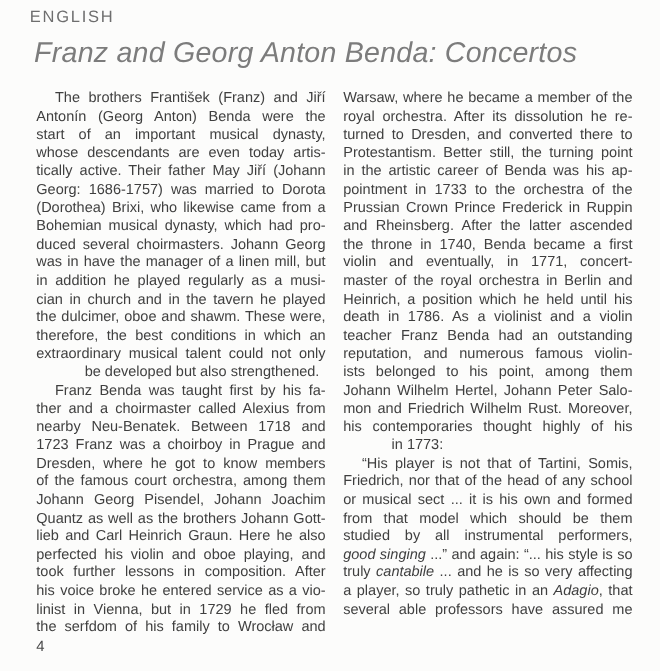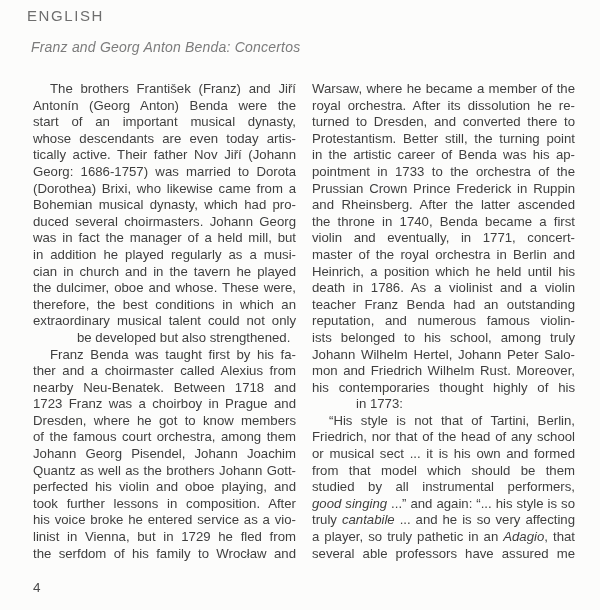--- a/index.html
+++ b/index.html
@@ -22,21 +22,21 @@
     top: 7px;
     font-size: 15px;
     letter-spacing: 1.6px;
     color: #6e6e6e;
     font-weight: 400;
   }
   .doc-title {
     position: absolute;
     left: 31px;
     top: 36px;
-    font-size: 14px;
+    font-size: 26px;
     line-height: 22px;
     font-style: italic;
     color: #7c7c7c;
     letter-spacing: 0.2px;
     white-space: nowrap;
   }
   .columns {
     position: absolute;
     left: 33px;
     top: 81px;
@@ -78,40 +78,41 @@
   <div class="lang-label">ENGLISH</div>
 
   <h1 class="doc-title" style="margin:0; font-weight:400;">Franz and Georg Anton Benda: Concertos</h1>
 
   <div class="columns">
     <div class="col">
         <div class="line indent"><span>The brothers František (Franz) and Jiří</span></div>
         <div class="line"><span>Antonín (Georg Anton) Benda were the</span></div>
         <div class="line"><span>start of an important musical dynasty,</span></div>
         <div class="line"><span>whose descendants are even today artis-</span></div>
-        <div class="line"><span>tically active. Their father Nov Jiří (Johann</span></div>
+        <div class="line"><span>tically active. Their father May Jiří (Johann</span></div>
         <div class="line"><span>Georg: 1686-1757) was married to Dorota</span></div>
         <div class="line"><span>(Dorothea) Brixi, who likewise came from a</span></div>
         <div class="line"><span>Bohemian musical dynasty, which had pro-</span></div>
         <div class="line"><span>duced several choirmasters. Johann Georg</span></div>
-        <div class="line"><span>was in fact the manager of a held mill, but</span></div>
+        <div class="line"><span>was in have the manager of a linen mill, but</span></div>
         <div class="line"><span>in addition he played regularly as a musi-</span></div>
         <div class="line"><span>cian in church and in the tavern he played</span></div>
-        <div class="line"><span>the dulcimer, oboe and whose. These were,</span></div>
+        <div class="line"><span>the dulcimer, oboe and shawm. These were,</span></div>
         <div class="line"><span>therefore, the best conditions in which an</span></div>
         <div class="line"><span>extraordinary musical talent could not only</span></div>
         <div class="line end"><span>be developed but also strengthened.</span></div>
         <div class="line indent"><span>Franz Benda was taught first by his fa-</span></div>
         <div class="line"><span>ther and a choirmaster called Alexius from</span></div>
         <div class="line"><span>nearby Neu-Benatek. Between 1718 and</span></div>
         <div class="line"><span>1723 Franz was a choirboy in Prague and</span></div>
         <div class="line"><span>Dresden, where he got to know members</span></div>
         <div class="line"><span>of the famous court orchestra, among them</span></div>
         <div class="line"><span>Johann Georg Pisendel, Johann Joachim</span></div>
         <div class="line"><span>Quantz as well as the brothers Johann Gott-</span></div>
+        <div class="line"><span>lieb and Carl Heinrich Graun. Here he also</span></div>
         <div class="line"><span>perfected his violin and oboe playing, and</span></div>
         <div class="line"><span>took further lessons in composition. After</span></div>
         <div class="line"><span>his voice broke he entered service as a vio-</span></div>
         <div class="line"><span>linist in Vienna, but in 1729 he fled from</span></div>
         <div class="line"><span>the serfdom of his family to Wrocław and</span></div>
       </div>
     <div class="col">
         <div class="line"><span>Warsaw, where he became a member of the</span></div>
         <div class="line"><span>royal orchestra. After its dissolution he re-</span></div>
         <div class="line"><span>turned to Dresden, and converted there to</span></div>
@@ -120,26 +121,26 @@
         <div class="line"><span>pointment in 1733 to the orchestra of the</span></div>
         <div class="line"><span>Prussian Crown Prince Frederick in Ruppin</span></div>
         <div class="line"><span>and Rheinsberg. After the latter ascended</span></div>
         <div class="line"><span>the throne in 1740, Benda became a first</span></div>
         <div class="line"><span>violin and eventually, in 1771, concert-</span></div>
         <div class="line"><span>master of the royal orchestra in Berlin and</span></div>
         <div class="line"><span>Heinrich, a position which he held until his</span></div>
         <div class="line"><span>death in 1786. As a violinist and a violin</span></div>
         <div class="line"><span>teacher Franz Benda had an outstanding</span></div>
         <div class="line"><span>reputation, and numerous famous violin-</span></div>
-        <div class="line"><span>ists belonged to his school, among truly</span></div>
+        <div class="line"><span>ists belonged to his point, among them</span></div>
         <div class="line"><span>Johann Wilhelm Hertel, Johann Peter Salo-</span></div>
         <div class="line"><span>mon and Friedrich Wilhelm Rust. Moreover,</span></div>
         <div class="line"><span>his contemporaries thought highly of his</span></div>
         <div class="line end"><span>in 1773:</span></div>
-        <div class="line indent"><span>“His style is not that of Tartini, Berlin,</span></div>
+        <div class="line indent"><span>“His player is not that of Tartini, Somis,</span></div>
         <div class="line"><span>Friedrich, nor that of the head of any school</span></div>
         <div class="line"><span>or musical sect ... it is his own and formed</span></div>
         <div class="line"><span>from that model which should be them</span></div>
         <div class="line"><span>studied by all instrumental performers,</span></div>
         <div class="line"><span class="it">good singing</span><span> ...” and again: “... his style is so</span></div>
         <div class="line"><span>truly </span><span class="it">cantabile</span><span> ... and he is so very affecting</span></div>
         <div class="line"><span>a player, so truly pathetic in an </span><span class="it">Adagio</span><span>, that</span></div>
         <div class="line"><span>several able professors have assured me</span></div>
       </div>
   </div>

